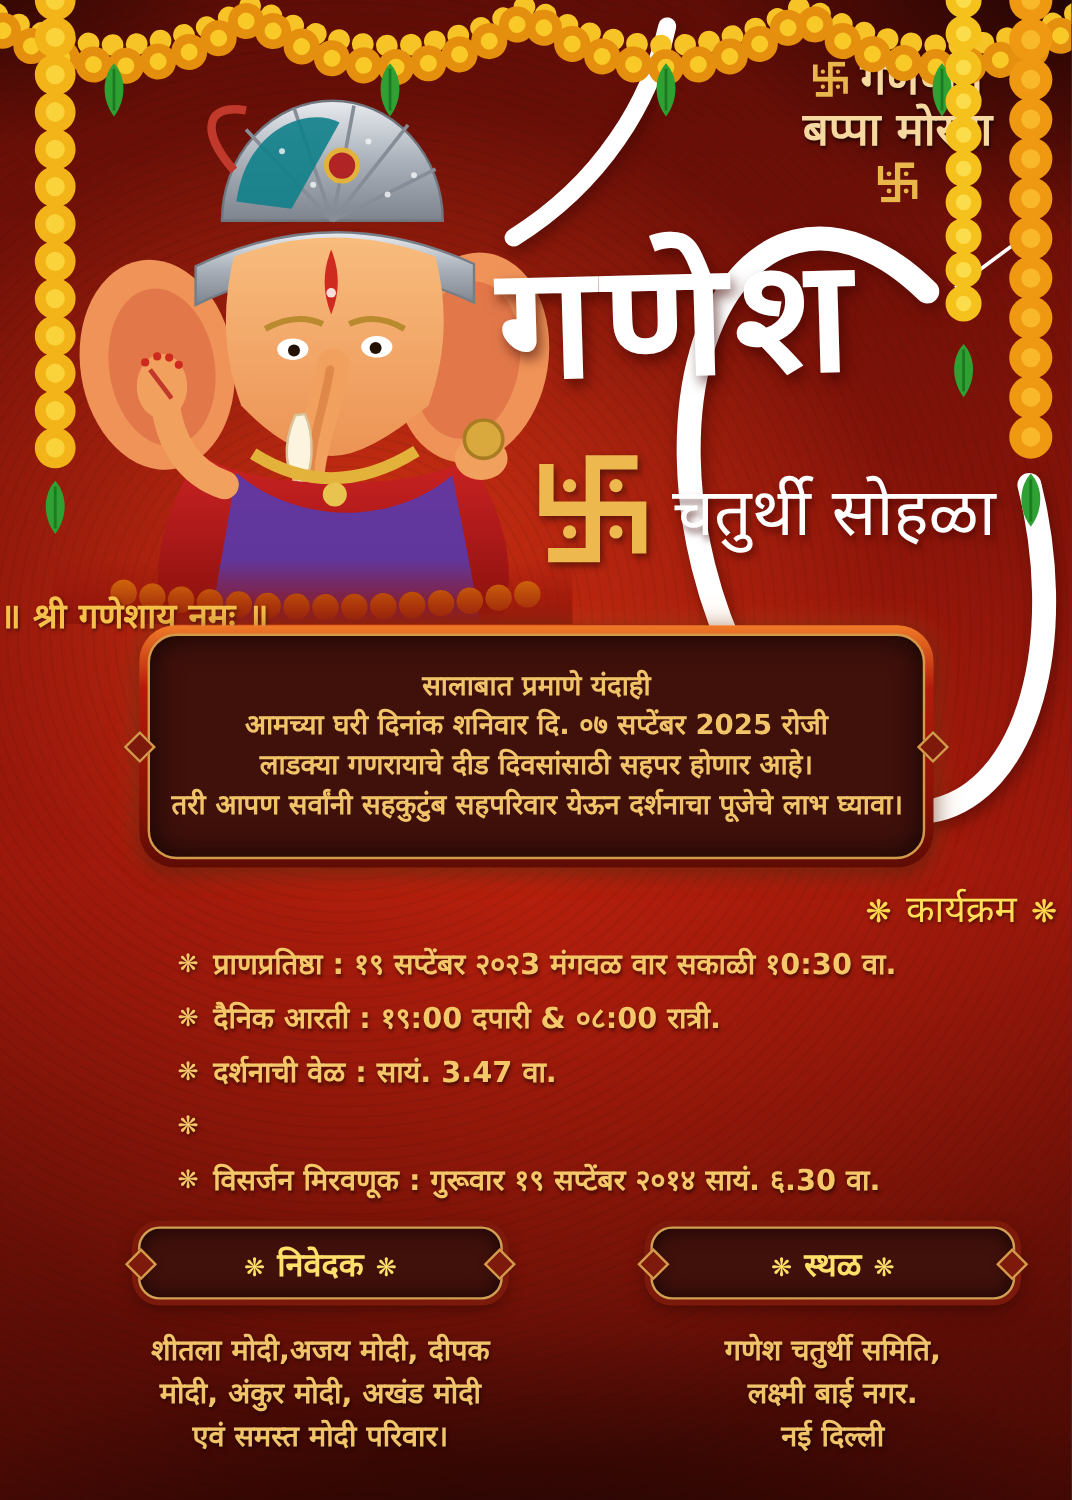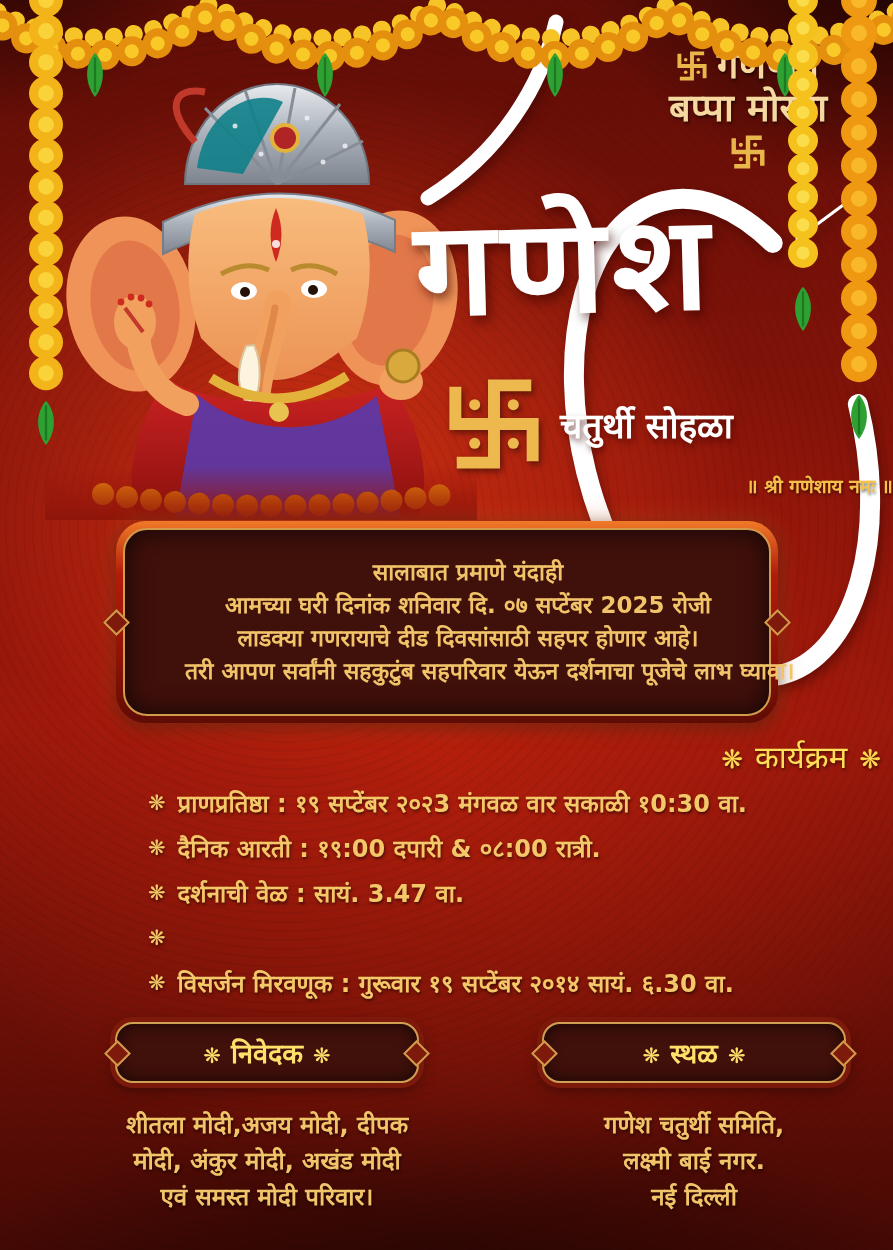--- a/index.html
+++ b/index.html
@@ -30,32 +30,32 @@
   .mantra{left:600px; top:44px; width:296px; text-align:center;
     color:#f6d9a0; font-size:38px; font-weight:bold; line-height:1.12; z-index:4;
     text-shadow:1px 2px 3px rgba(0,0,0,.55);}
   
   .strokes{left:0; top:0; width:893px; height:760px; z-index:1;
     filter:drop-shadow(3px 5px 6px rgba(60,5,2,.55));}
   .big-title{left:412px; top:176px; z-index:2; color:#ffffff; font-size:130px; font-weight:bold;
     letter-spacing:6px; transform:scaleX(1.10) rotate(-1.5deg); transform-origin:left top;
     text-shadow:3px 6px 10px rgba(60,5,2,.6); white-space:nowrap;}
   .subtitle-row{left:448px; top:378px; z-index:4; display:flex; align-items:center; gap:20px;}
-  .subtitle-row .txt{color:#fff; font-size:35px; font-weight:bold; white-space:nowrap;
+  .subtitle-row .txt{color:#fff; font-size:55px; font-weight:normal; white-space:nowrap;
     text-shadow:2px 4px 6px rgba(60,5,2,.6);}
-  .shloka{left:0; top:473px; width:100%; text-align:right; z-index:4;
-    color:#f5c14b; font-size:19px; font-weight:bold; text-shadow:1px 2px 3px rgba(0,0,0,.5);}
+  .shloka{left:0; top:492px; width:100%; text-align:left; z-index:4;
+    color:#f5c14b; font-size:29px; font-weight:bold; text-shadow:1px 2px 3px rgba(0,0,0,.5);}
   
   .invite-frame{left:116px; top:521px; width:662px; height:202px; z-index:5;
     border-radius:30px;
     background:linear-gradient(180deg,#f07a28,#b31c0a 26%,#8c1206 70%,#5e0c04);
     box-shadow:0 0 26px rgba(255,130,50,.30), 0 4px 18px rgba(0,0,0,.5);}
   .invite-inner{position:absolute; inset:7px; background:#40100b; border:2px solid #d29a4b;
     border-radius:24px; box-shadow:inset 0 0 26px rgba(0,0,0,.75);
-    display:flex; flex-direction:column; justify-content:center; text-align:center;padding-left:42px;}
+    display:flex; flex-direction:column; justify-content:center; text-align:center;}
   .invite-inner p{margin:0; padding:1px 18px; color:#f2c469; font-size:23px; font-weight:bold;
     line-height:31px; white-space:nowrap;}
   .tip{position:absolute; width:15px; height:15px; background:#7e1a0b; border:2px solid #d29a4b;
     transform:rotate(45deg); top:calc(50% - 9px);}
   .tip.l{left:-9px;} .tip.r{right:-9px;}
   
   .program-title{left:0; top:735px; width:100%; text-align:right; z-index:4;
     color:#ffdf55; font-size:31px; font-weight:normal; text-shadow:1px 2px 3px rgba(0,0,0,.5);}
   .program-title .fl{font-size:26px; margin:0 12px; color:#ffd84d;}
   .program-list{left:148px; top:780px; width:720px; list-style:none; margin:0; padding:0; z-index:4;}

